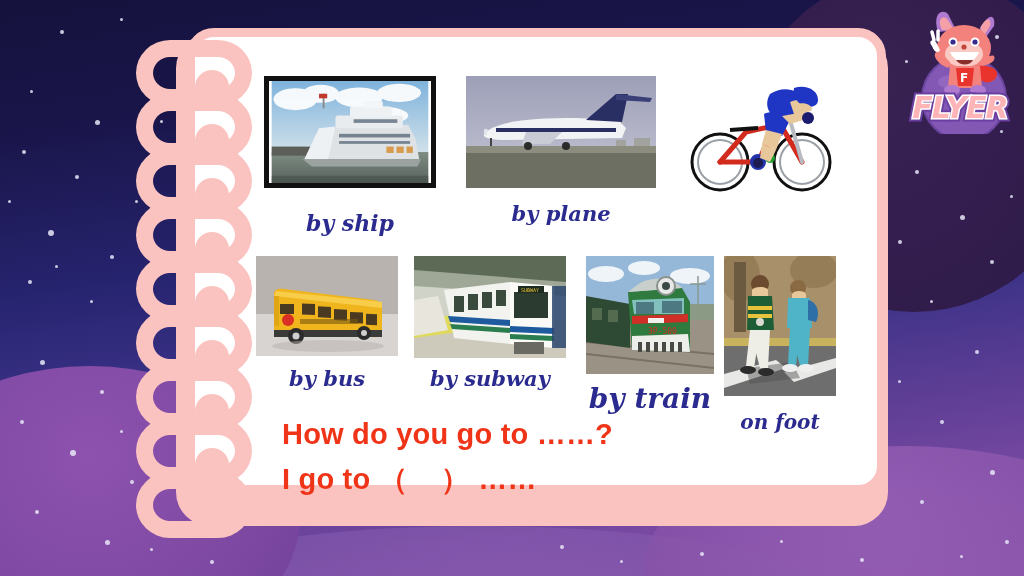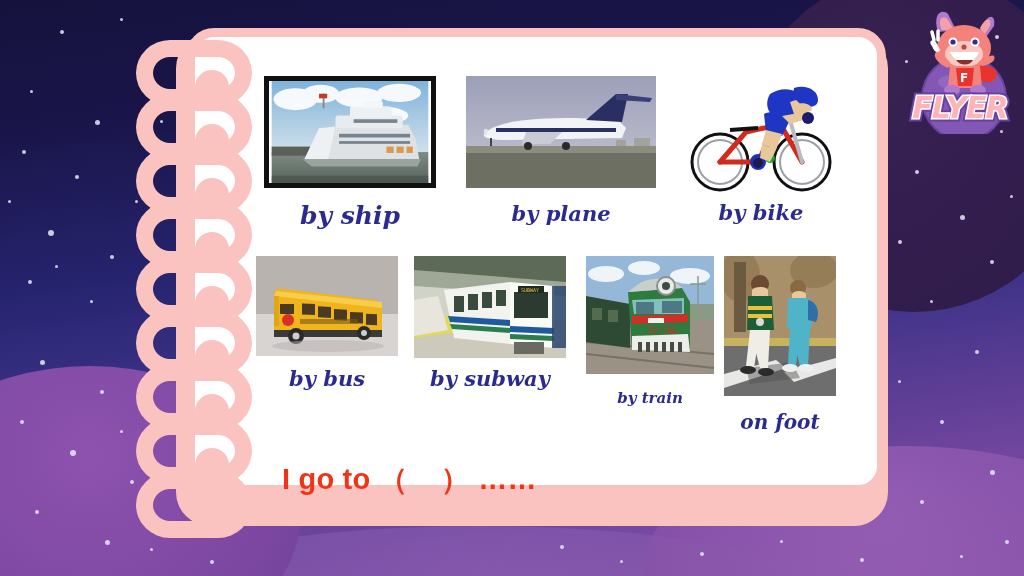--- a/index.html
+++ b/index.html
@@ -222,21 +222,21 @@
                 <rect x="137" y="72" width="8" height="7"></rect>
               <rect x="148" y="72" width="7" height="7"></rect>
             </g>
             <rect x="56" y="14" width="2" height="16" fill="#888"></rect>
             <rect x="52" y="14" width="9" height="5" fill="#c0392b"></rect>
             <path d="M34 86 L164 86 L160 94 L44 94 Z" fill="#9aa3a0"></path>
           </g>
           <rect x="0" y="104" width="172" height="8" fill="#3f4a44" opacity=".5"></rect>
         </svg>
       </div>
-      <div class="cap" style="width:172px; font-size:25px; margin-top:13px;">by ship</div>
+      <div class="cap" style="width:172px; font-size:22px; margin-top:22px;">by ship</div>
     </div>
 
     <div class="card" style="left:280px; top:48px;">
       <div class="pic" style="width:190px;height:112px;">
         <svg viewBox="0 0 190 112" width="190" height="112" style="display:block">
           <defs>
             <linearGradient id="skyP" x1="0" y1="0" x2="0" y2="1">
               <stop offset="0" stop-color="#9d9fb8"></stop>
                 <stop offset="1" stop-color="#b9bacb"></stop>
             </linearGradient>
@@ -294,21 +294,20 @@
             <path d="M76 86 L90 92 L84 104 L74 100 Z" fill="#e8c79a"></path>
             <circle cx="72" cy="105" r="5" fill="#1b1b4f"></circle>
             <path d="M104 44 C112 40 120 42 122 48 C124 54 116 58 108 56 Z" fill="#e8c79a"></path>
             <path d="M108 30 C120 26 132 32 132 42 C132 48 126 50 118 48 C112 46 106 38 108 30 Z" fill="#1f35c4"></path>
             <path d="M110 46 C118 44 126 46 126 52 C120 56 112 54 110 50 Z" fill="#e8c79a"></path>
             <path d="M96 58 L118 54 L124 60 L104 66 Z" fill="#e8c79a"></path>
             <circle cx="122" cy="60" r="6" fill="#1b1b6f"></circle>
           </g>
         </svg>
       </div>
-      <div class="cap" style="width:150px; font-size:21px; margin-top:2px;">by bike</div>
     </div>
 
     <div class="card" style="left:70px; top:228px;">
       <div class="pic" style="width:142px;height:100px;">
         <svg viewBox="0 0 142 100" width="142" height="100" style="display:block">
           <rect width="142" height="100" fill="#b9b3b0"></rect>
           <rect y="58" width="142" height="42" fill="#d8d4d2"></rect>
           <g>
             <path d="M18 74 L18 38 C18 34 22 32 28 33 L118 44 C124 45 126 48 126 52 L126 76 C126 80 122 82 116 81 L24 79 C20 79 18 78 18 74 Z" fill="#f0b41c"></path>
             <path d="M18 40 L126 52 L126 46 L20 35 Z" fill="#f8cd4a"></path>
@@ -410,21 +409,21 @@
                 <rect x="92" y="86" width="4" height="10"></rect>
             </g>
             <rect x="62" y="62" width="16" height="5" fill="#f0f0ec"></rect>
           </g>
           <g stroke="#8a9a90" stroke-width="1.5">
             <path d="M112 20 L112 52"></path>
               <path d="M104 28 L120 28"></path>
           </g>
         </svg>
       </div>
-      <div class="cap" style="width:128px; font-size:15px; margin-top:13px;">by train</div>
+      <div class="cap" style="width:128px; font-size:28px; margin-top:6px;">by train</div>
     </div>
 
     <div class="card" style="left:538px; top:228px;">
       <div class="pic" style="width:112px;height:140px;">
         <svg viewBox="0 0 112 140" width="112" height="140" style="display:block">
           <rect width="112" height="140" fill="#b59a72"></rect>
           <rect width="112" height="92" fill="#a8906a"></rect>
           <g fill="#8d7550" opacity=".7">
             <ellipse cx="16" cy="20" rx="20" ry="26"></ellipse>
               <ellipse cx="90" cy="14" rx="24" ry="18"></ellipse>
@@ -457,20 +456,21 @@
             <path d="M66 72 L86 72 L84 110 L76 110 Z" fill="#4fb4c8"></path>
             <path d="M66 72 L76 72 L72 110 L64 108 Z" fill="#4fb4c8"></path>
             <ellipse cx="66" cy="112" rx="8" ry="4" fill="#efefef"></ellipse>
             <ellipse cx="82" cy="112" rx="8" ry="4" fill="#efefef"></ellipse>
           </g>
         </svg>
       </div>
       <div class="cap" style="width:112px; font-size:20px; margin-top:14px;">on foot</div>
     </div>
 
+    <div class="sentences" style="left:96px; top:390px; font-size:29px;">How do you go to ……?</div>
     <div class="sentences" style="left:96px; top:432px; font-size:29px;text-align:right;">I go to （    ） ……</div>
 
   </div>
 
   <div id="flyer-logo">
     <svg viewBox="0 0 116 132" width="116" height="132" style="display:block">
 
       <circle cx="62" cy="96" r="42" fill="#8258b4"></circle>
       <circle cx="62" cy="96" r="42" fill="none" stroke="#6b45a0" stroke-width="2"></circle>
       <ellipse cx="50" cy="80" rx="14" ry="7" fill="#9a6ec4" opacity=".7"></ellipse>

